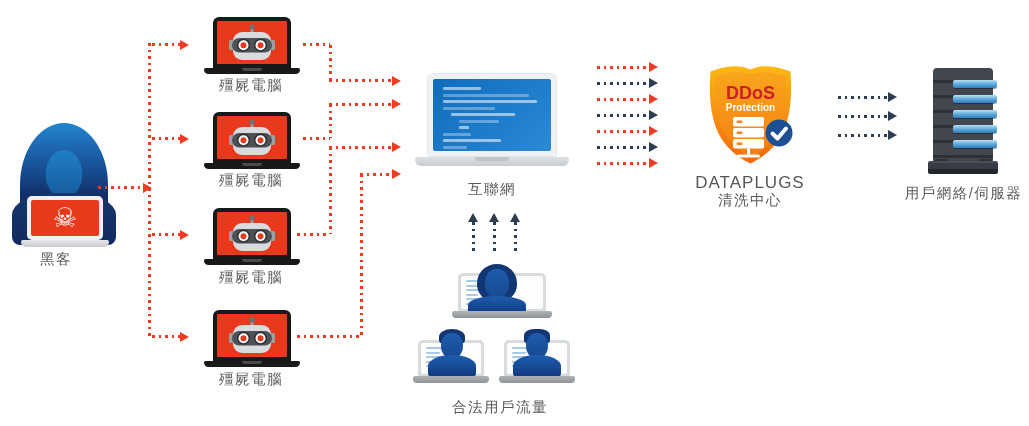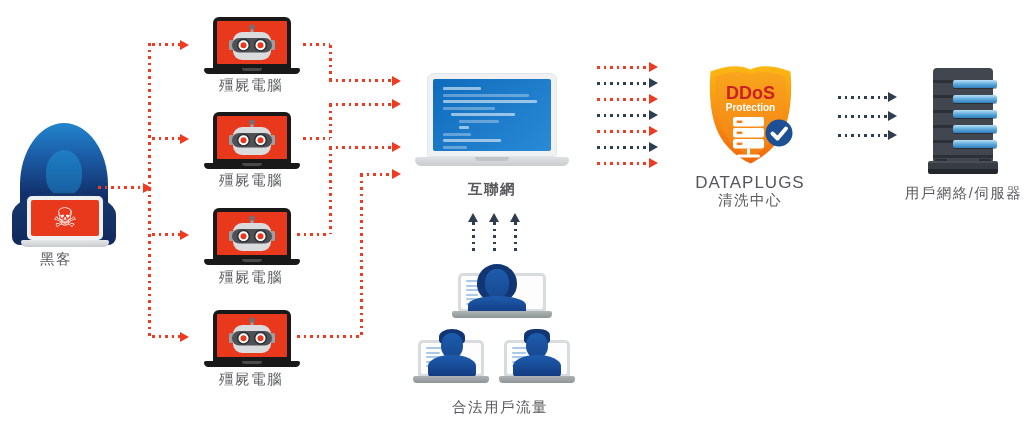--- a/index.html
+++ b/index.html
@@ -181,21 +181,21 @@
       <div class="cl o3" style="width:52px"></div>
       <div class="cl o5" style="width:64px;margin-left:8px"></div>
       <div class="cl o3" style="width:40px;margin-left:16px"></div>
       <div class="cl o5" style="width:10px;margin-left:16px"></div>
       <div class="cl o3" style="width:28px"></div>
       <div class="cl o5" style="width:58px"></div>
       <div class="cl o3" style="width:24px"></div>
     </div>
   </div>
   <div class="abs ilap-base"></div>
-  <div class="nlabel" style="left:432px;top:180px;width:120px;font-weight:bold;">互聯網</div>
+  <div class="nlabel" style="left:432px;top:180px;width:120px;">互聯網</div>
 
   <div class="abs" style="left:703px;top:61px;">
     <svg width="95" height="106" viewBox="0 0 95 106">
       <defs>
         <linearGradient id="shOut" x1="0" y1="0" x2="0" y2="1">
           <stop offset="0" stop-color="#fcb813"></stop>
             <stop offset="1" stop-color="#f2670e"></stop>
         </linearGradient>
         <linearGradient id="shIn" x1="0" y1="0" x2="0" y2="1">
           <stop offset="0" stop-color="#f9a51c"></stop>

